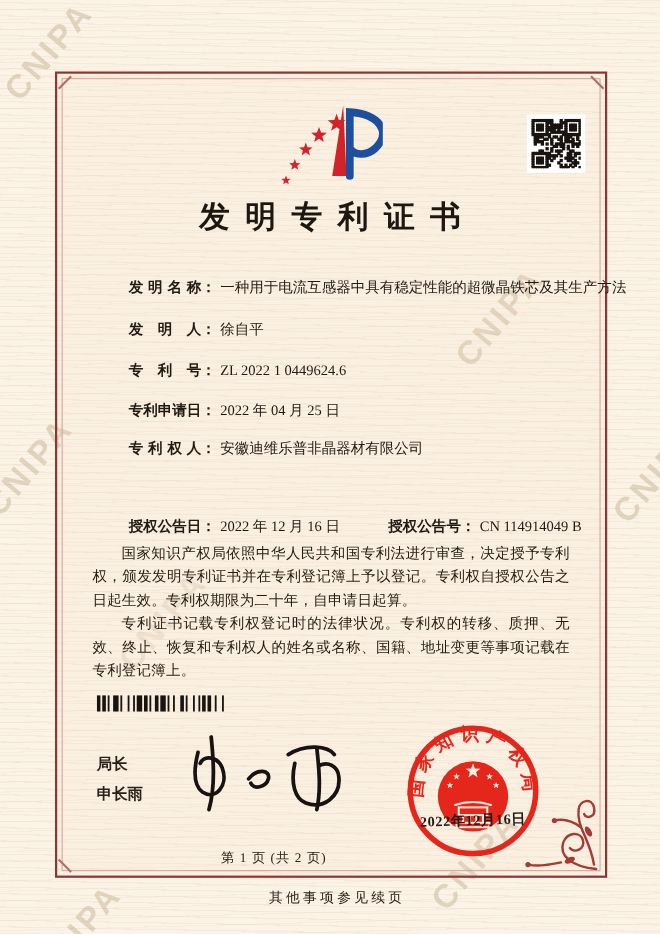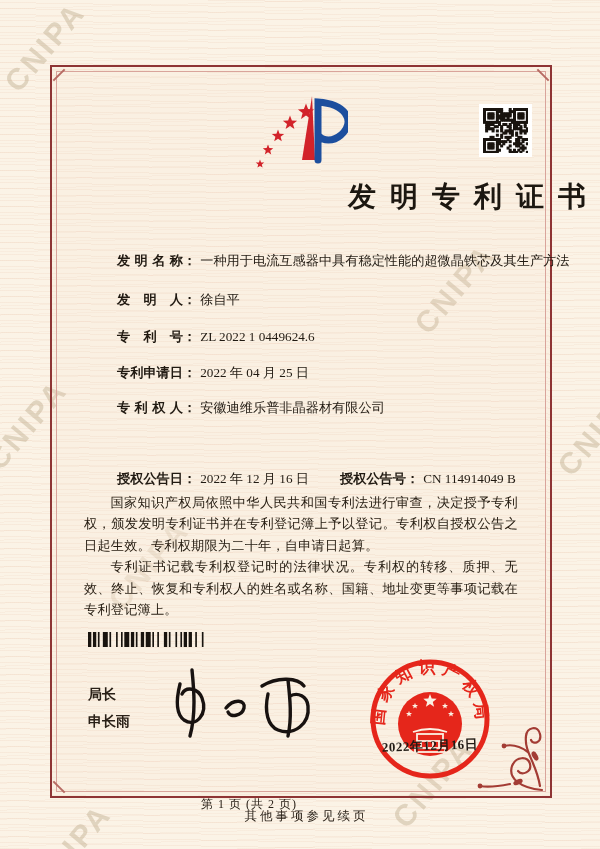--- a/index.html
+++ b/index.html
@@ -20,40 +20,40 @@
     position:absolute;left:50px;top:65px;width:502px;height:733px;box-sizing:border-box;
     border:2.5px solid #8e3434;z-index:2;background:rgba(246,214,192,.10);
   }
   .frame-inner{position:absolute;inset:4px;border:1px solid #d9a49b;pointer-events:none;}
   .corner-accent{position:absolute;width:16px;height:2px;background:#b76b63;z-index:3;}
   .cert-no{position:absolute;left:86px;top:97px;font-size:13.5px;letter-spacing:1.5px;font-weight:600;color:#2a2118;z-index:3;}
   .logo{position:absolute;left:252px;top:94px;z-index:3;}
   .qr-wrap{position:absolute;left:479px;top:104px;width:53px;height:53px;background:#fff;z-index:3;}
   .qr-wrap svg{position:absolute;left:4px;top:4px;}
   .title{
-    position:absolute;left:0;right:0;top:178px;text-align:right;z-index:3;
+    position:absolute;left:0;right:0;top:178px;text-align:center;z-index:3;
     font-size:28px;font-weight:bold;letter-spacing:14px;text-indent:14px;color:#1c1710;
   }
   .row{position:absolute;left:85px;font-size:13.2px;white-space:nowrap;z-index:3;color:#211a12;}
   .flabel{display:inline-block;width:66px;text-align:justify;text-align-last:justify;font-weight:600;vertical-align:top;margin-left:32px;}
   .colon{font-weight:600;margin-right:4px;}
   .fvalue{font-weight:500;}
-  .grant-no{position:absolute;left:223px;top:0;white-space:nowrap;}
+  .grant-no{position:absolute;left:236px;top:0;white-space:nowrap;}
   .paras{position:absolute;left:84px;top:492px;width:434px;z-index:3;}
   .paras p{margin:0;text-indent:2em;font-size:13.2px;line-height:21.4px;letter-spacing:.2px;text-align:justify;color:#241b10;}
   .barcode{position:absolute;left:88px;top:632px;z-index:3;}
   .official{position:absolute;left:88px;top:686px;z-index:4;font-size:14px;font-weight:600;color:#2a2118;}
   .official div{margin-bottom:9px;}
   .signature{position:absolute;left:162px;top:662px;z-index:4;}
   .seal{position:absolute;left:365px;top:654px;z-index:4;}
   .seal-date{
     position:absolute;left:366px;top:737px;width:128px;text-align:center;z-index:5;
     font-size:13px;font-weight:bold;color:#221b15;transform:rotate(-2deg);letter-spacing:.5px;
   }
-  .page-note{position:absolute;left:50px;top:796px;width:398px;text-align:center;font-size:12px;letter-spacing:1px;z-index:3;color:#2a2118;}
+  .page-note{position:absolute;left:50px;top:772px;width:398px;text-align:center;font-size:12px;letter-spacing:1px;z-index:3;color:#2a2118;}
   .cont-note{position:absolute;left:0;right:0;top:808px;text-align:center;font-size:12.5px;letter-spacing:3px;z-index:3;color:#2a2118;padding-left:13px;}
   .flourish{position:absolute;right:55px;bottom:55px;z-index:3;}
 </style>
 </head>
 <body>
 
 <div class="page">
 
   <span class="wm" style="left:-8px;top:30px">CNIPA</span>
   <span class="wm" style="left:402px;top:272px">CNIPA</span>

